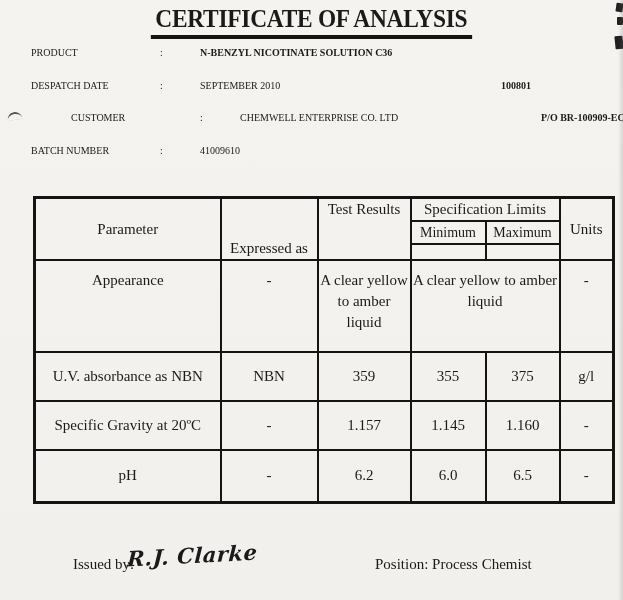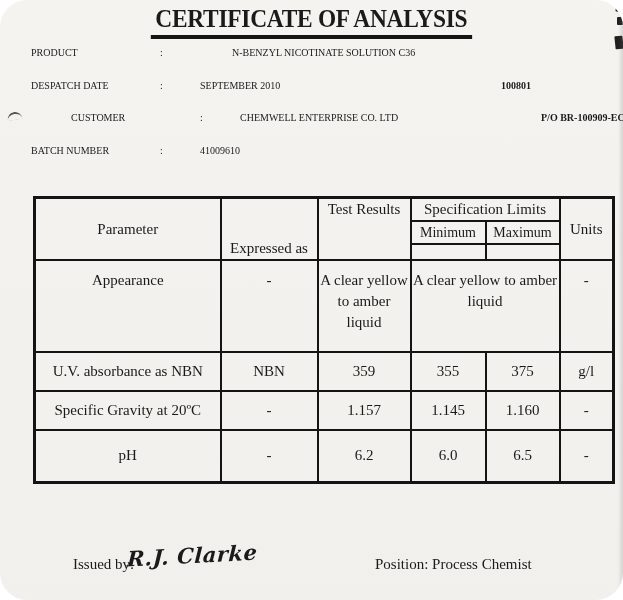--- a/index.html
+++ b/index.html
@@ -3,21 +3,20 @@
 <meta charset="utf-8">
 <style>
   html,body{margin:0;padding:0;}
   .page{
     position:relative;
     width:623px;height:600px;
     background:linear-gradient(180deg,#f4f3ef 0%,#f1f0ec 100%);
     font-family:"Liberation Serif",serif;
     color:#1a1a1a;
     overflow:hidden;
-    border-radius:27px;
   }
 
   
   .title-band{position:absolute;top:4px;left:0;right:0;text-align:center;}
   .title{
     display:inline-block;margin:0;
     font-size:26px;font-weight:bold;letter-spacing:-0.3px;
     border-bottom:4px solid #141414;
     padding:0 5px 1px 5px;
     transform:scaleX(0.9);
@@ -26,21 +25,21 @@
 
   
   .meta-row{position:absolute;left:12px;width:100%;height:18px;font-size:10px;}
   .meta-row.r0{top:47px;}
   .meta-row.r1{top:80px;}
   .meta-row.r2{top:112px;margin-left:40px;}
   .meta-row.r3{top:145px;}
   .m-label{position:absolute;left:19px;}
   .m-colon{position:absolute;left:148px;}
   .m-value{position:absolute;left:188px;white-space:nowrap;}
-  .m-value.bold{font-weight:normal;margin-left:32px;}
+  .m-value.bold{font-weight:bold;}
   .m-right{position:absolute;left:489px;white-space:nowrap;font-weight:bold;}
 
   
   .coa-table{
     position:absolute;left:33px;top:196px;
     border-collapse:collapse;table-layout:fixed;
     font-size:15px;
     border:3px solid #141414;
   }
   .coa-table th,.coa-table td{
@@ -57,21 +56,21 @@
   .th-param{vertical-align:middle;}
   .th-expr{vertical-align:bottom;padding-bottom:3px;}
   .th-test{vertical-align:top;padding:1px 18px 0 18px;}
   .th-spec{vertical-align:middle;line-height:19px;}
   .th-minmax{font-size:14px;vertical-align:top;line-height:18px;}
   .th-units{vertical-align:middle;}
   .sub-empty{height:14px;}
 
   tr.row-appearance{height:92px;}
   tr.row-appearance td{vertical-align:top;padding-top:9px;}
-  tr.row-std{height:39px;}
+  tr.row-std{height:49px;}
   tr.row-std td{vertical-align:middle;}
   tr.row-ph{height:52px;}
   tr.row-ph td{vertical-align:middle;}
   .param-col{text-align:left;padding-left:7px;}
   .wrap-narrow{padding-left:10px;padding-right:10px;}
   .wrap-mid{padding-left:13px;padding-right:13px;}
 
   
   .issued-label{position:absolute;left:73px;top:556px;font-size:15px;}
   .signature{

